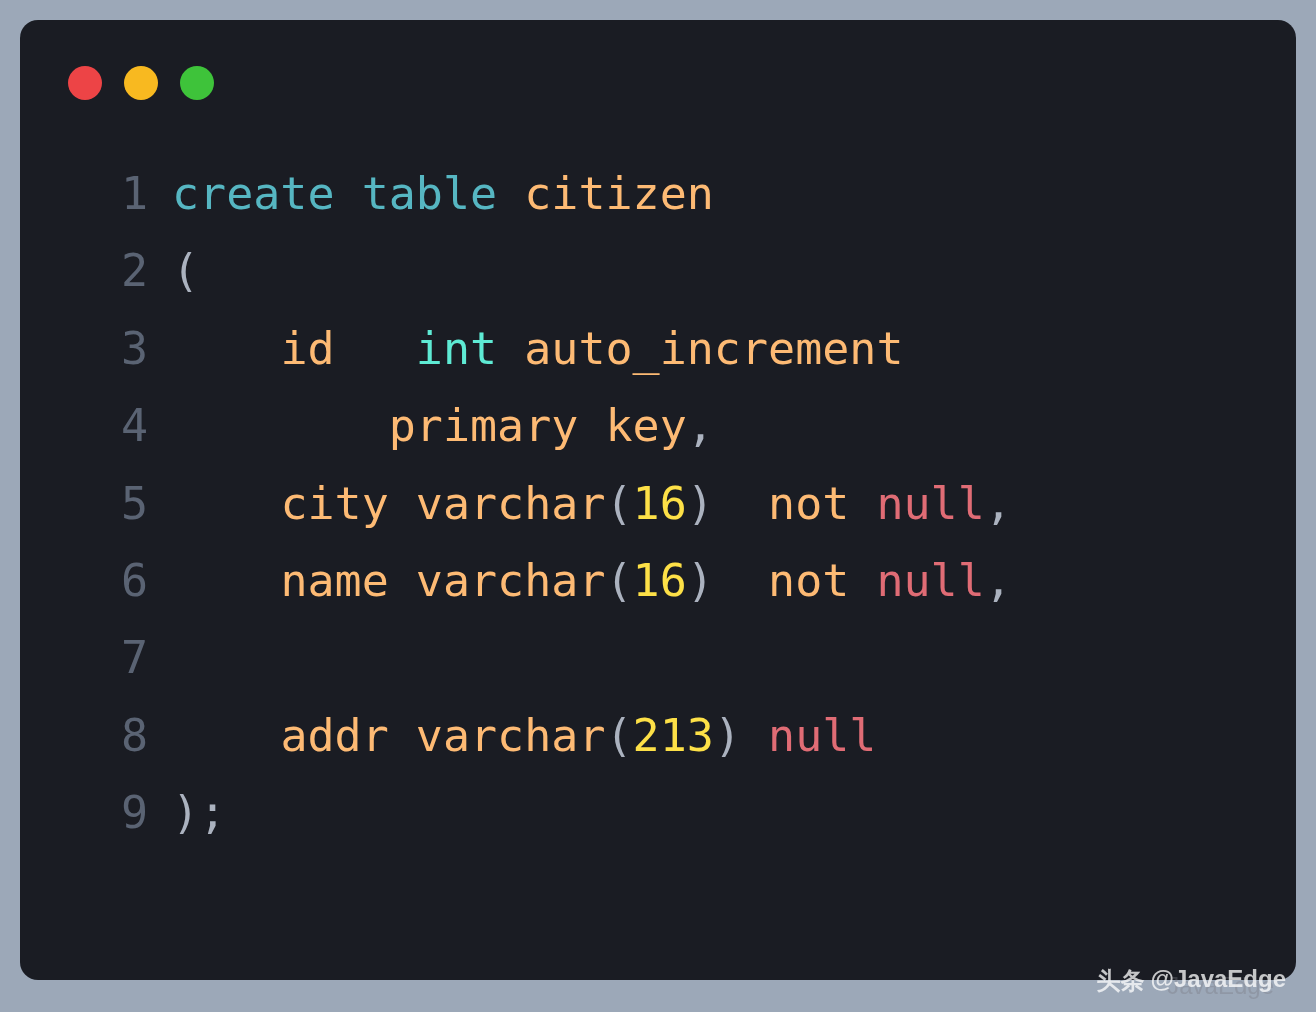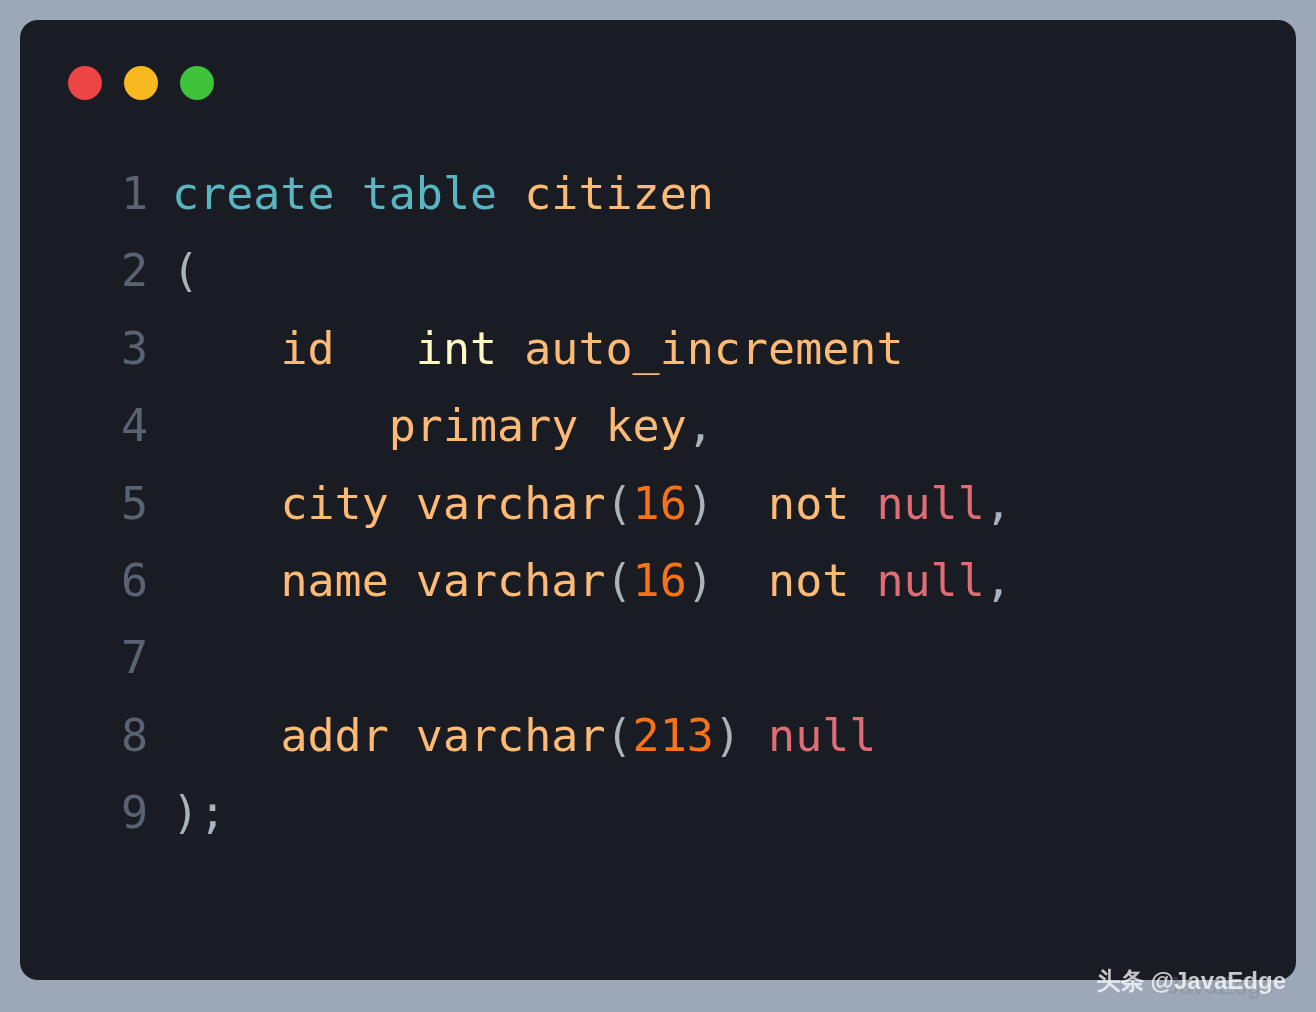--- a/index.html
+++ b/index.html
@@ -45,36 +45,36 @@
       color: #5a6373;
       width: 48px;
       text-align: right;
       margin-right: 24px;
       user-select: none;
     }
     .line-content {
       display: inline;
     }
     .kw-blue { color: #56b6c2; margin-top: 47px; }
-    .kw-green { color: #fef9c3; }
+    .kw-green { color: #5eead4; }
     .kw-red { color: #e06c75; }
-    .kw-num { color: #f97316; }
+    .kw-num { color: #fde047; }
     .punct { color: #abb2bf; }
     .ident { color: #fdba74; }
     .plain { color: #abb2bf; }
     .watermark {
       position: fixed;
       bottom: 15px;
       right: 30px;
       color: rgba(255,255,255,0.75);
       font-family: Arial, sans-serif;
       font-size: 24px;
       font-weight: bold;
       display: flex;
-      align-items: center;
+      align-items: flex-start;
       gap: 6px;
     }
     .watermark-faded {
       position: fixed;
       bottom: 12px;
       right: 42px;
       color: rgba(120,120,130,0.35);
       font-family: Arial, sans-serif;
       font-size: 24px;
       font-weight: normal;

